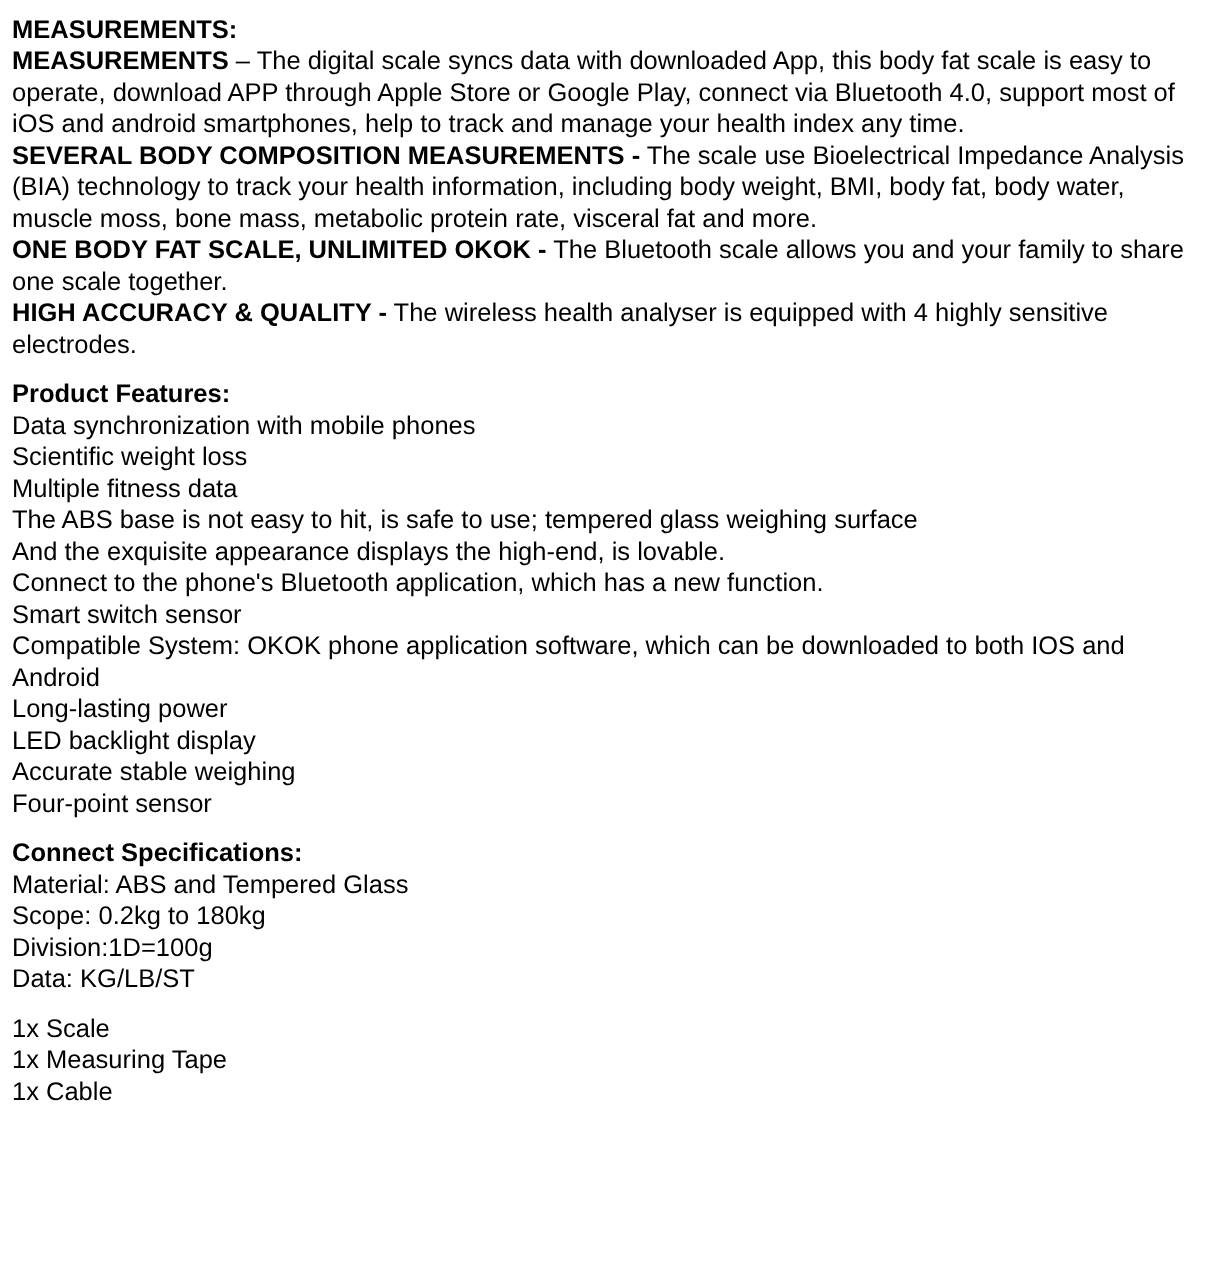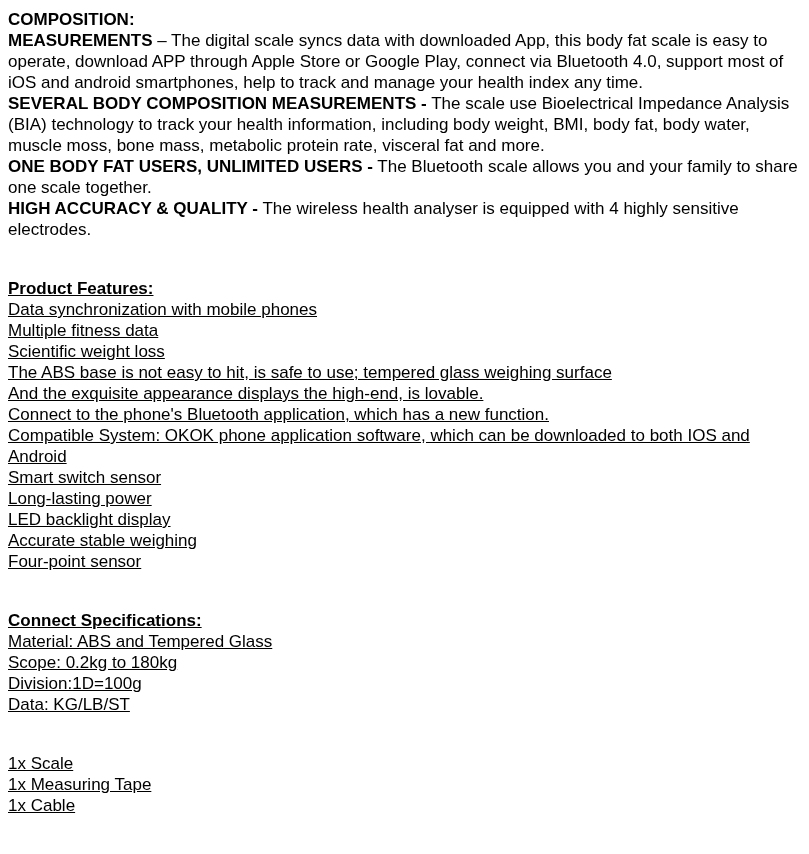--- a/index.html
+++ b/index.html
@@ -13,47 +13,47 @@
     box-sizing: border-box;
     padding: 9px 8px 8px 8px;
     font-family: "Liberation Sans", "DejaVu Sans", sans-serif;
     font-size: 17px;
     line-height: 21px;
     color: #000000;
     background: #ffffff;
   }
   p { margin: 0; }
   .bold { font-weight: bold; }
-  .section { margin-top: 38px; text-decoration: underline; }
+  .section { margin-top: 12px; }
 </style>
 </head>
 <body>
 
 <div class="page">
 
-  <p class="bold">COMPOSITION:</p>
+  <p class="bold">MEASUREMENTS:</p>
 
   <p><b>MEASUREMENTS</b><span> – The digital scale syncs data with downloaded App, this body fat scale is easy to operate, download APP through Apple Store or Google Play, connect via Bluetooth 4.0, support most of iOS and android smartphones, help to track and manage your health index any time.</span></p>
 
   <p><b>SEVERAL BODY COMPOSITION MEASUREMENTS -</b><span> The scale use Bioelectrical Impedance Analysis (BIA) technology to track your health information, including body weight, BMI, body fat, body water, muscle moss, bone mass, metabolic protein rate, visceral fat and more.</span></p>
 
-  <p><b>ONE BODY FAT USERS, UNLIMITED USERS -</b><span> The Bluetooth scale allows you and your family to share one scale together.</span></p>
+  <p><b>ONE BODY FAT SCALE, UNLIMITED OKOK -</b><span> The Bluetooth scale allows you and your family to share one scale together.</span></p>
 
   <p><b>HIGH ACCURACY &amp; QUALITY -</b><span> The wireless health analyser is equipped with 4 highly sensitive electrodes.</span></p>
 
   <div class="section">
     <p class="bold">Product Features:</p>
     <p>Data synchronization with mobile phones</p>
+    <p>Scientific weight loss</p>
     <p>Multiple fitness data</p>
-    <p>Scientific weight loss</p>
     <p>The ABS base is not easy to hit, is safe to use; tempered glass weighing surface</p>
     <p>And the exquisite appearance displays the high-end, is lovable.</p>
     <p>Connect to the phone's Bluetooth application, which has a new function.</p>
+    <p>Smart switch sensor</p>
     <p>Compatible System: OKOK phone application software, which can be downloaded to both IOS and Android</p>
-    <p>Smart switch sensor</p>
     <p>Long-lasting power</p>
     <p>LED backlight display</p>
     <p>Accurate stable weighing</p>
     <p>Four-point sensor</p>
   </div>
 
   <div class="section">
     <p class="bold">Connect Specifications:</p>
     <p>Material: ABS and Tempered Glass</p>
     <p>Scope: 0.2kg to 180kg</p>

